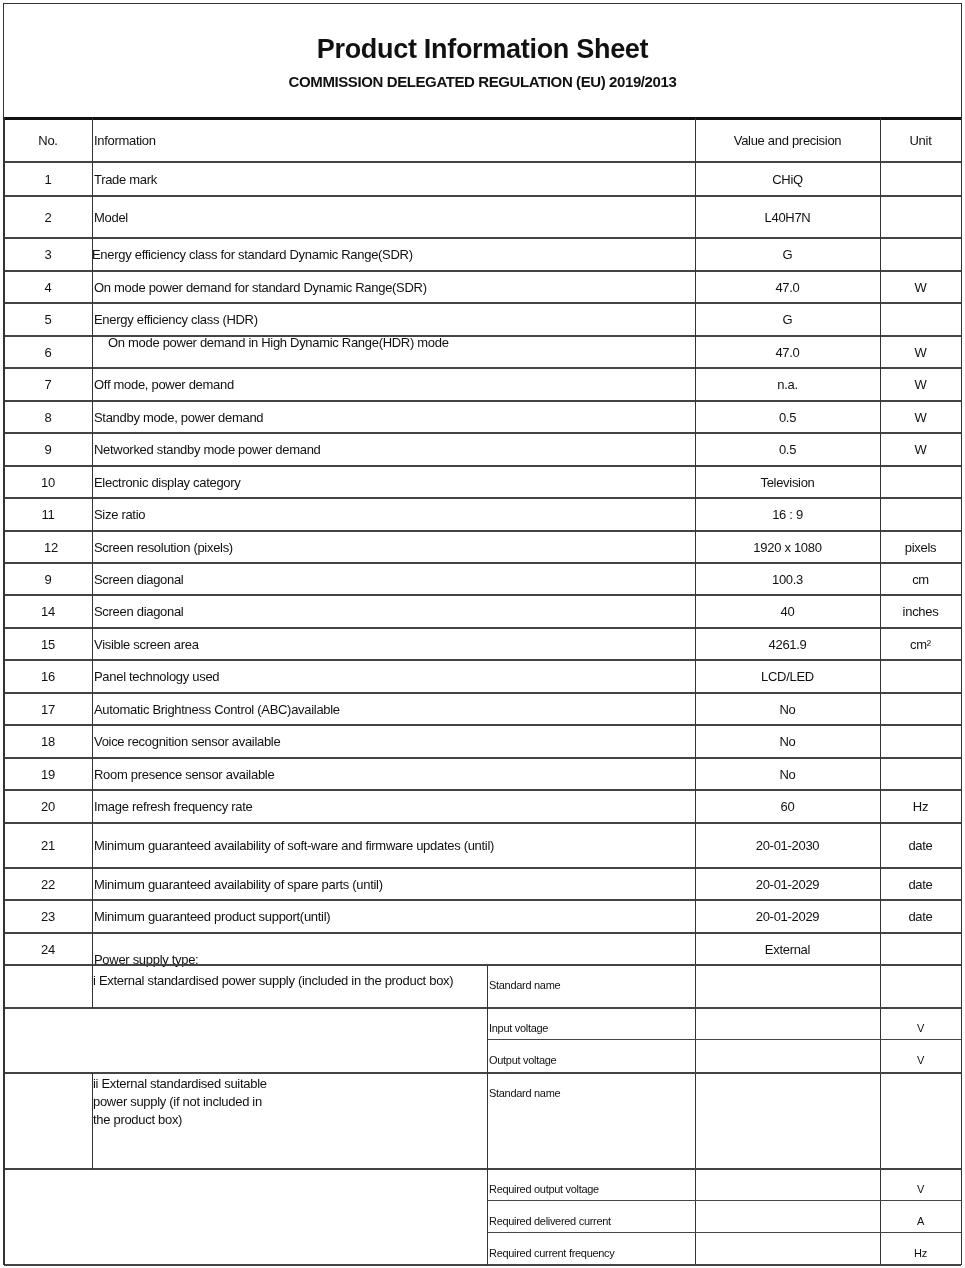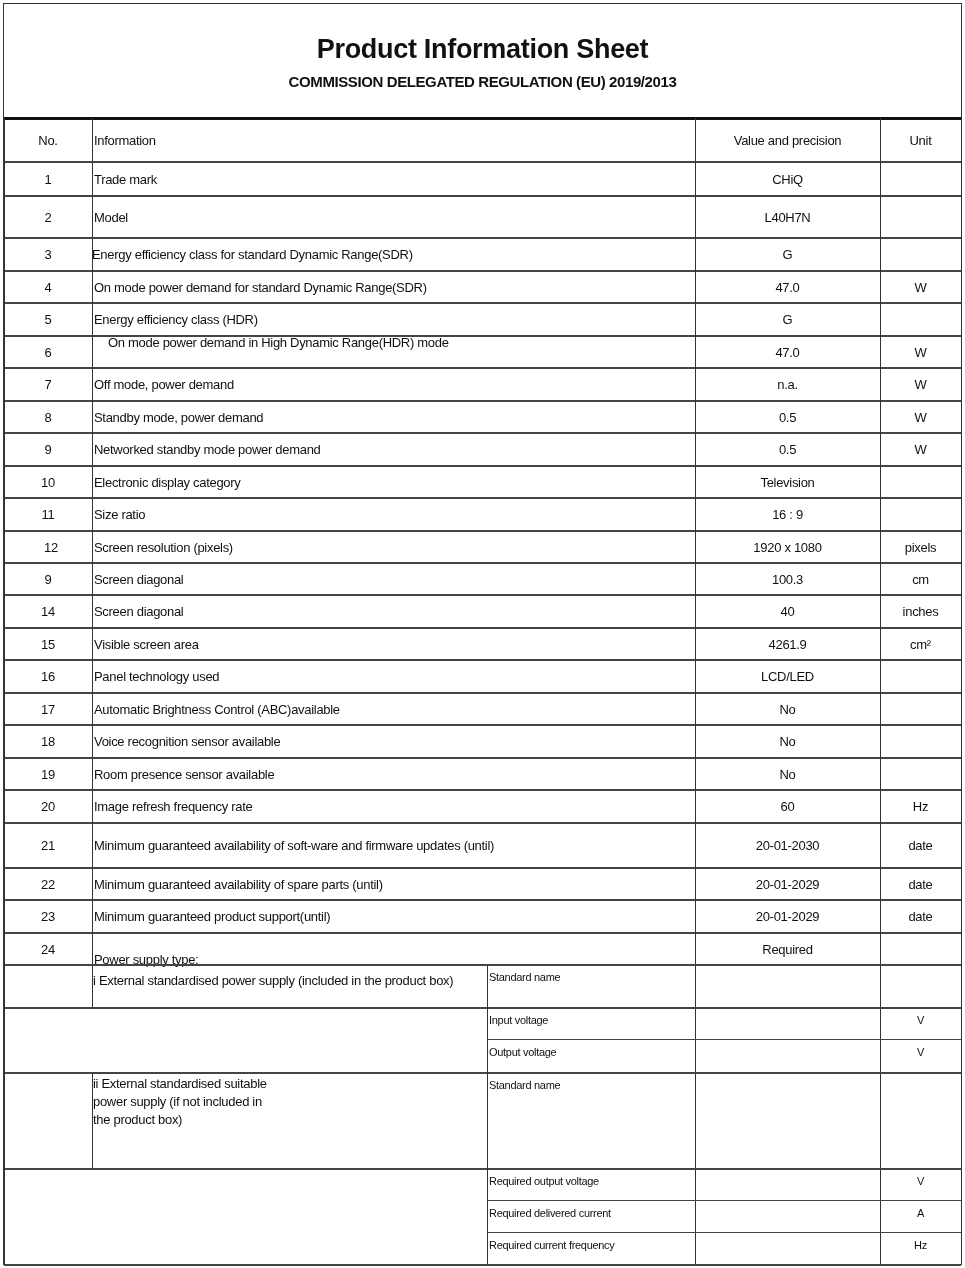--- a/index.html
+++ b/index.html
@@ -3,21 +3,21 @@
 <meta charset="utf-8">
 <style>
   html,body{margin:0;padding:0;background:#fff;}
   body{width:965px;height:1268px;position:relative;font-family:"Liberation Sans","DejaVu Sans",sans-serif;color:#111;overflow:hidden;}
   .sheet{position:absolute;left:3px;top:3px;width:959px;height:1262px;border:1px solid #333;box-sizing:border-box;}
   .header{position:absolute;left:0;top:0;width:957px;height:113px;border-bottom:3px solid #111;}
   .title{position:absolute;top:30px;width:100%;text-align:center;font-size:27px;font-weight:bold;letter-spacing:-0.3px;}
   .subtitle{position:absolute;top:69px;width:100%;text-align:center;font-size:15px;font-weight:bold;letter-spacing:-0.4px;}
   .cell{position:absolute;box-sizing:border-box;font-size:13px;letter-spacing:-0.3px;display:flex;align-items:center;}
   .c{justify-content:center;}
-  .small{font-size:11px;align-items:flex-start;padding-top:6px;}
+  .small{font-size:11px;align-items:flex-start;padding-top:14px;}
   .hline{position:absolute;height:0;border-top:2px solid #444;}
   .hline.thin{border-top:1px solid #444;}
   .vline{position:absolute;width:0;border-left:1px solid #333;}
 </style>
 </head>
 <body>
 
 <div class="sheet">
   <div class="header">
     <div class="title">Product Information Sheet</div>
@@ -164,21 +164,21 @@
     <div class="hline" style="left: 4px; top: 867px; width: 957px;"></div>
     <div style="position: absolute; left: 4px; top: 900px; width: 957px; height: 33px;"></div>
     <div class="cell c" style="left: 4px; top: 900px; width: 88px; height: 33px; padding-left: 0px;">23</div>
     <div class="cell " style="left: 92px; top: 900px; width: 603px; height: 33px; padding-left: 2px;">Minimum guaranteed product support(until)</div>
     <div class="cell c" style="left: 695px; top: 900px; width: 185px; height: 33px; padding-left: 0px;">20-01-2029</div>
     <div class="cell c" style="left: 880px; top: 900px; width: 81px; height: 33px; padding-left: 0px;">date</div>
     <div class="hline" style="left: 4px; top: 899px; width: 957px;"></div>
     <div style="position: absolute; left: 4px; top: 933px; width: 957px; height: 32px;"></div>
     <div class="cell c" style="left: 4px; top: 933px; width: 88px; height: 32px; padding-left: 0px;">24</div>
     <div class="cell " style="left: 92px; top: 933px; width: 603px; height: 32px; padding-left: 2px; margin-top: 10px;">Power supply type:</div>
-    <div class="cell c" style="left: 695px; top: 933px; width: 185px; height: 32px; padding-left: 0px;">Required</div>
+    <div class="cell c" style="left: 695px; top: 933px; width: 185px; height: 32px; padding-left: 0px;">External</div>
     <div class="cell c" style="left: 880px; top: 933px; width: 81px; height: 32px; padding-left: 0px;"></div>
     <div class="hline" style="left: 4px; top: 932px; width: 957px;"></div>
     <div class="vline" style="left: 92px; top: 118px; height: 847px;"></div>
     <div class="vline" style="left: 695px; top: 118px; height: 1147px;"></div>
     <div class="vline" style="left: 880px; top: 118px; height: 1147px;"></div>
     <div class="hline" style="left: 4px; top: 964px; width: 957px;"></div>
     <div class="cell small" style="left: 487px; top: 965px; width: 208px; height: 43px; padding-left: 2px;">Standard name</div>
     <div class="cell small c" style="left: 695px; top: 965px; width: 185px; height: 43px; padding-left: 0px;"></div>
     <div class="cell small c" style="left: 880px; top: 965px; width: 81px; height: 43px; padding-left: 0px;"></div>
     <div class="hline" style="left: 4px; top: 1007px; width: 957px;"></div>

